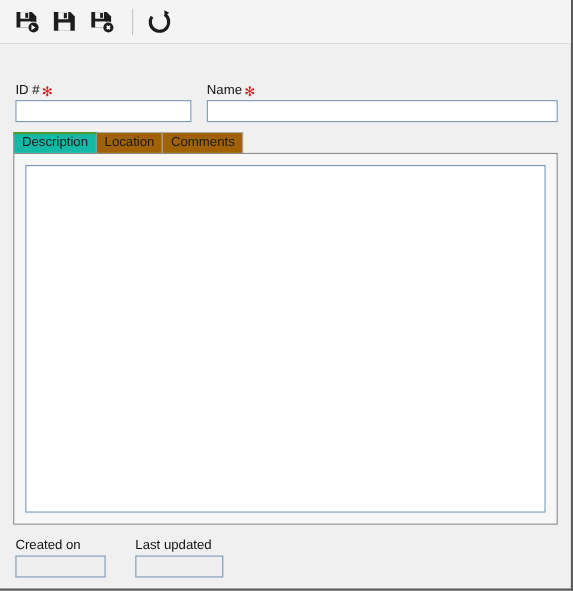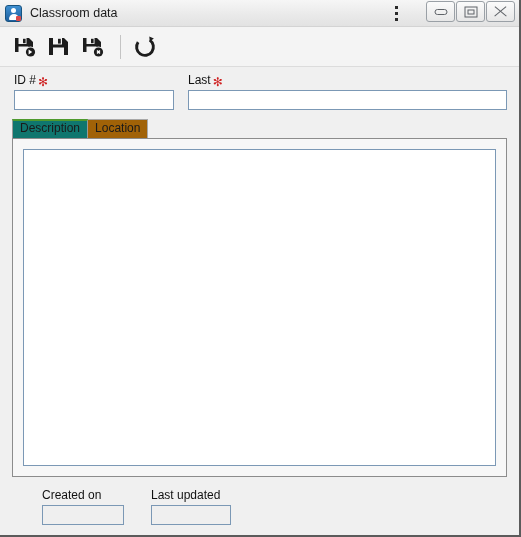--- a/index.html
+++ b/index.html
@@ -188,20 +188,21 @@
   }
   .field-id { width: 160px; }
   .field-name { margin-left: 14px; flex: 1; }
   .flabel {
     font-size: 12px;
     color: #111111;
     margin-bottom: 3px;
     display: flex;
     align-items: center;
     line-height: 13px;
+    margin-top: 28px;
   }
   .req {
     color: #cf2222;
     font-size: 12px;
     margin-left: 2px;
     line-height: 10px;
     position: relative;
     top: 1px;
   }
   .txtbox {
@@ -234,21 +235,21 @@
     font-size: 12px;
     line-height: 17px;
     color: #1a1a1a;
     border: 1px solid #a8a8a8;
     border-bottom: none;
     background: #a16207;
     margin-right: -1px;
     white-space: nowrap;
   }
   .tab.active {
-    background: #0f766e;
+    background: #14b8a6;
     border-top: 2px solid #4e9a2e;
     border-left-color: #9a9a9a;
     border-right-color: #9a9a9a;
     line-height: 15px;
     position: relative;
     z-index: 3;
   }
 
   
   .tabpanel {
@@ -275,67 +276,40 @@
   }
 
   
   .footer {
     flex: 0 0 auto;
     padding: 12px 12px 10px 14px;
     display: flex;
     align-items: flex-end;
     box-sizing: border-box;
   }
-  .ffield-created { width: 82px; margin-left: 28px; }
+  .ffield-created { width: 82px; }
   .ffield-updated { width: 80px; margin-left: 27px; }
   .ffield-by { flex: 1; margin-left: 14px; }
   .flabel-sm {
     font-size: 12px;
     color: #111111;
     margin-bottom: 3px;
     line-height: 13px;
     white-space: nowrap;
   }
   .txtbox.disabled {
     background: #efefef;
     color: #5a5a5a;
   }
 </style>
 </head>
 <body>
 
 <div class="window">
 
-  <div class="titlebar">
-    <div class="app-icon">
-      <span class="head"></span>
-      <span class="body"></span>
-      <span class="dot"></span>
-    </div>
-    <span class="title-text">Classroom data</span>
-
-    <div class="kebab">
-      <i></i>
-        <i></i>
-        <i></i>
-    </div>
-
-    <div class="winbtns">
-      <div class="winbtn">
-        <span class="glyph-min"></span>
-      </div>
-      <div class="winbtn">
-        <span class="glyph-restore-outer"></span>
-        <span class="glyph-restore-inner"></span>
-      </div>
-      <div class="winbtn">
-        <span class="glyph-close"></span>
-      </div>
-    </div>
-  </div>
 
   <div class="toolbar">
 
     <div class="tbtn">
       <svg width="26" height="26" viewBox="0 0 26 26">
         <path d="M3 4 h14 l4 4 v10 h-18 z" fill="#1d1d1d"></path>
         <rect x="6.5" y="4" width="8" height="6" fill="#f4f4f4"></rect>
         <rect x="11" y="4.8" width="2.6" height="4.4" fill="#1d1d1d"></rect>
         <rect x="6.5" y="12.5" width="10" height="5.5" fill="#f4f4f4"></rect>
         <circle cx="18.5" cy="18" r="5.5" fill="#f4f4f4"></circle>
@@ -379,33 +353,36 @@
     <div class="field-id">
       <div class="flabel">
         <span>ID #</span>
         <span class="req">✻</span>
       </div>
       <input class="txtbox" type="text" value="" style="">
     </div>
 
     <div class="field-name">
       <div class="flabel">
-        <span>Last</span>
+        <span>Name</span>
         <span class="req">✻</span>
       </div>
       <input class="txtbox" type="text" value="" style="">
     </div>
   </div>
 
   <div class="tabstrip">
     <div class="tab active">
       <span>Description</span>
     </div>
     <div class="tab">
       <span>Location</span>
+    </div>
+    <div class="tab">
+      <span>Comments</span>
     </div>
   </div>
 
   <div class="tabpanel">
     <textarea class="bigtext" placeholder="" style=""></textarea>
   </div>
 
   <div class="footer">
     <div class="ffield-created">
       <div class="flabel-sm">Created on</div>

